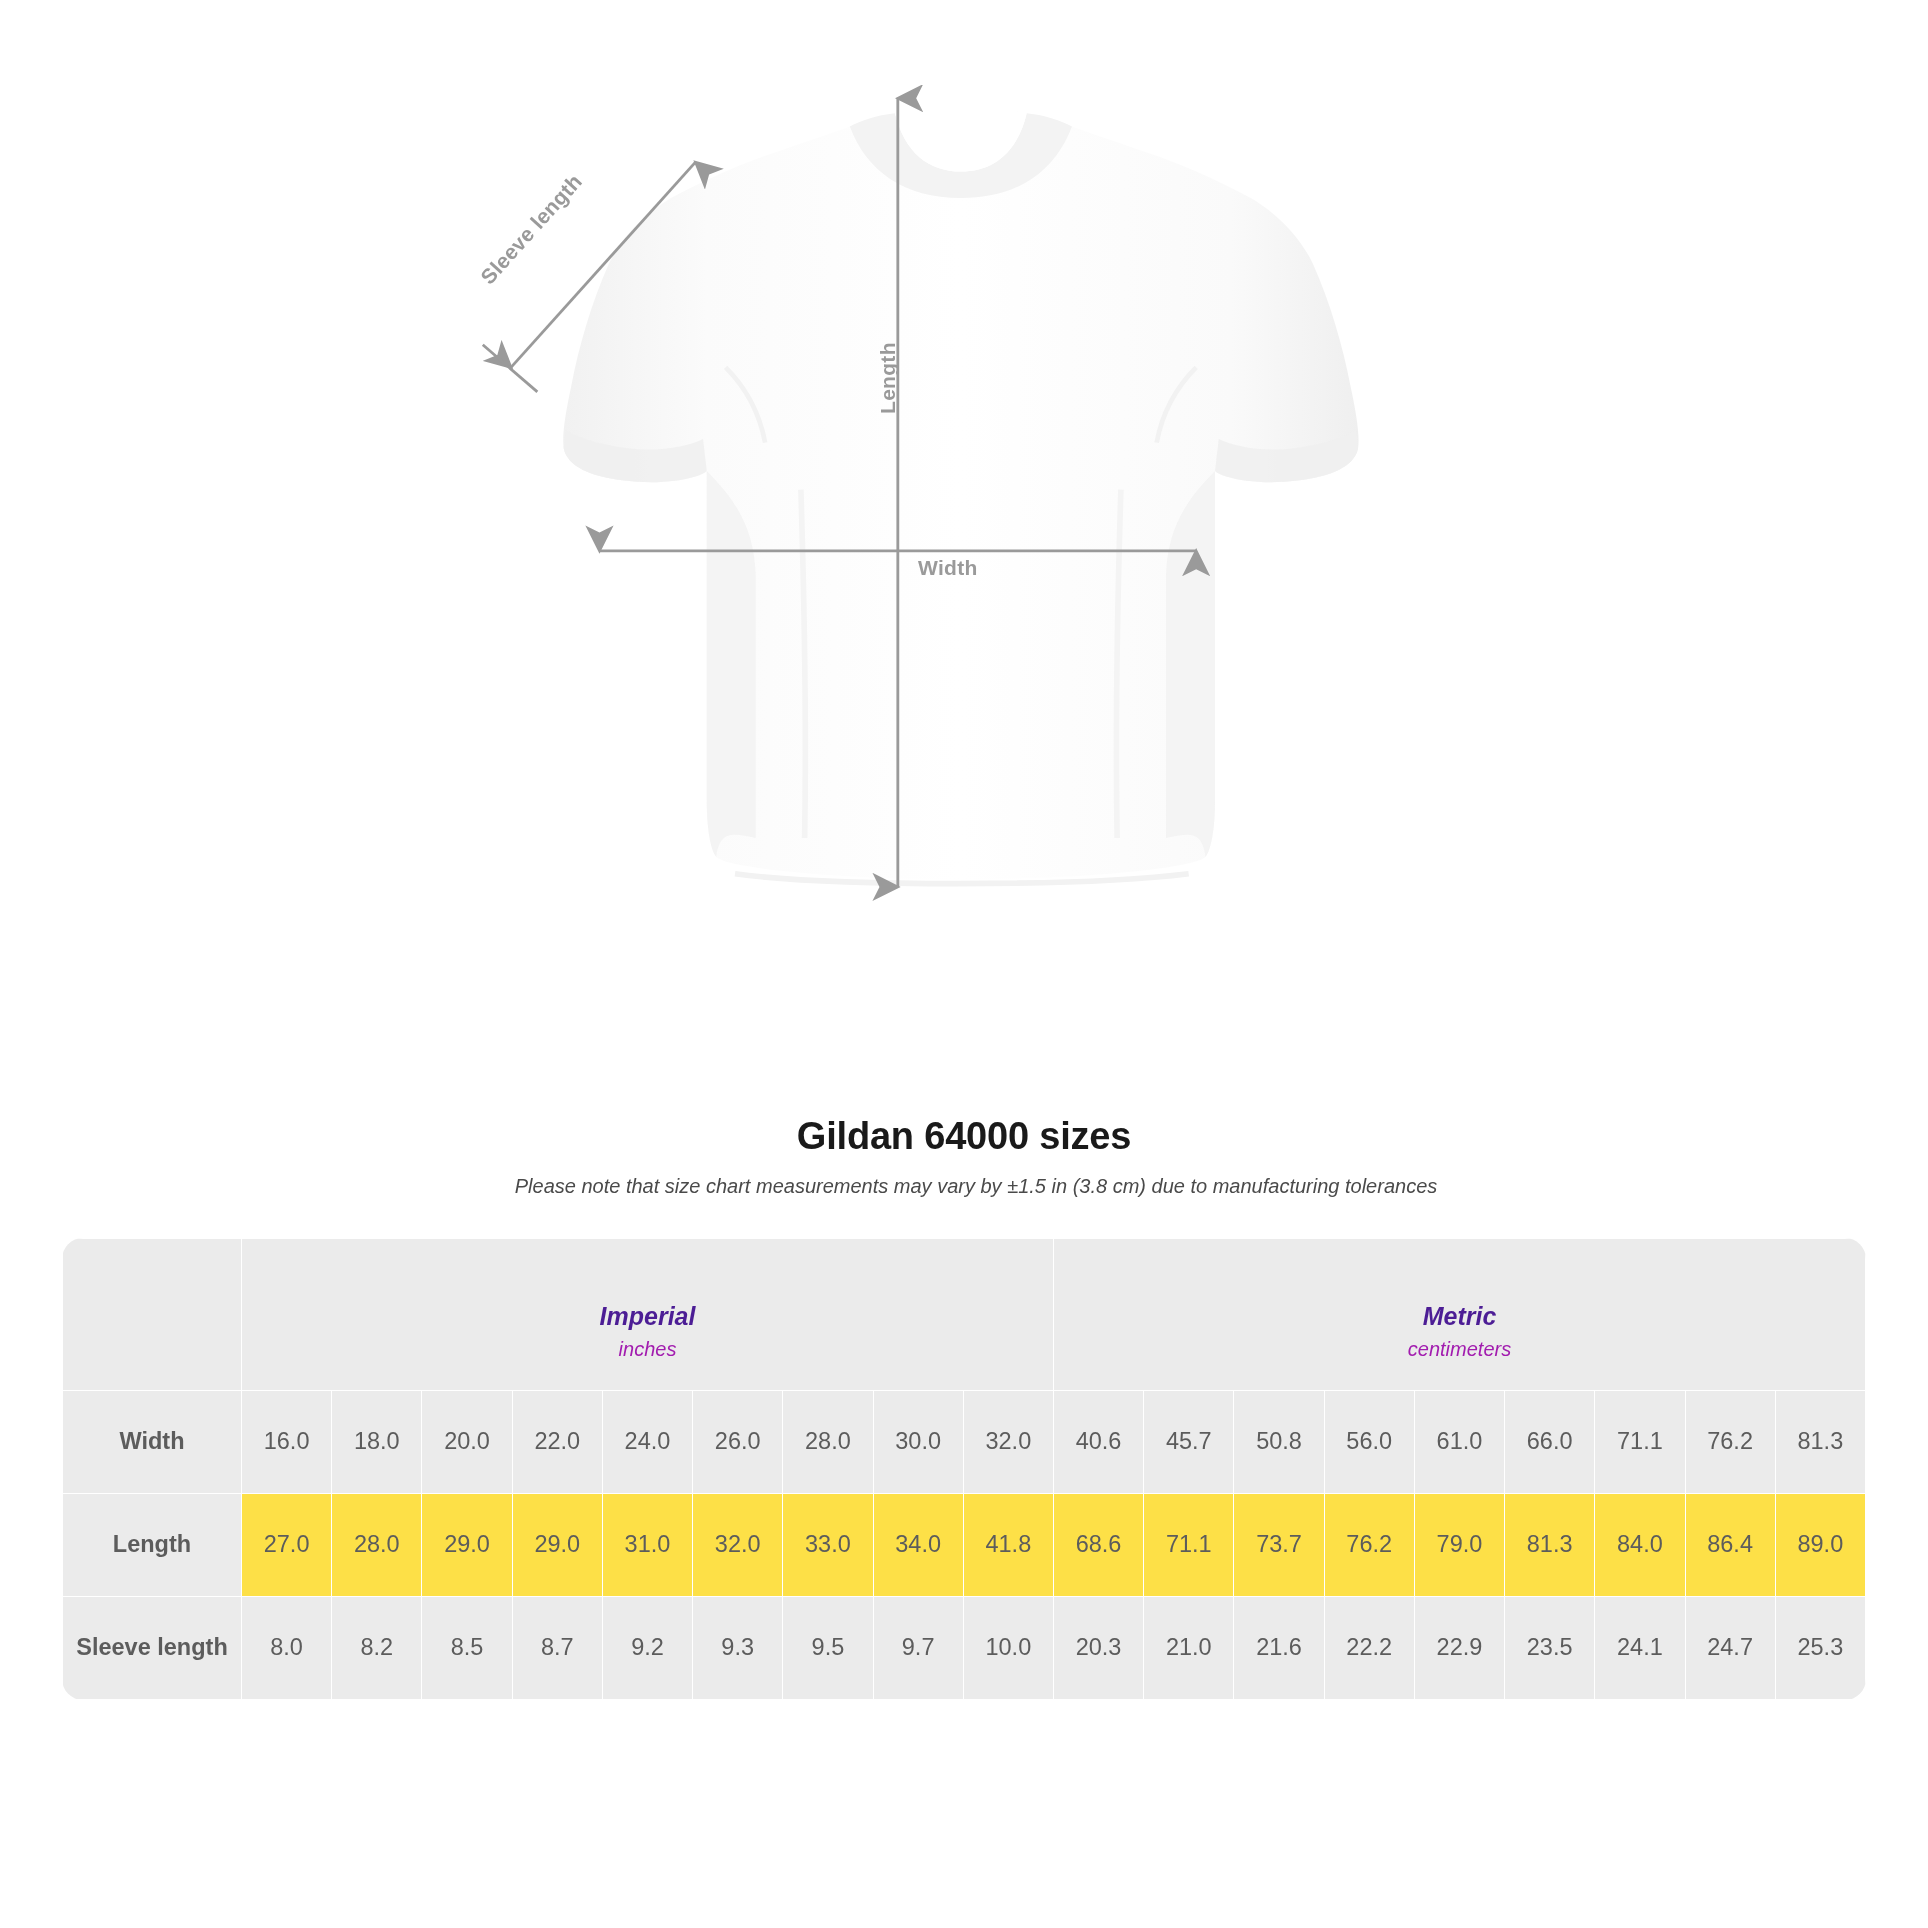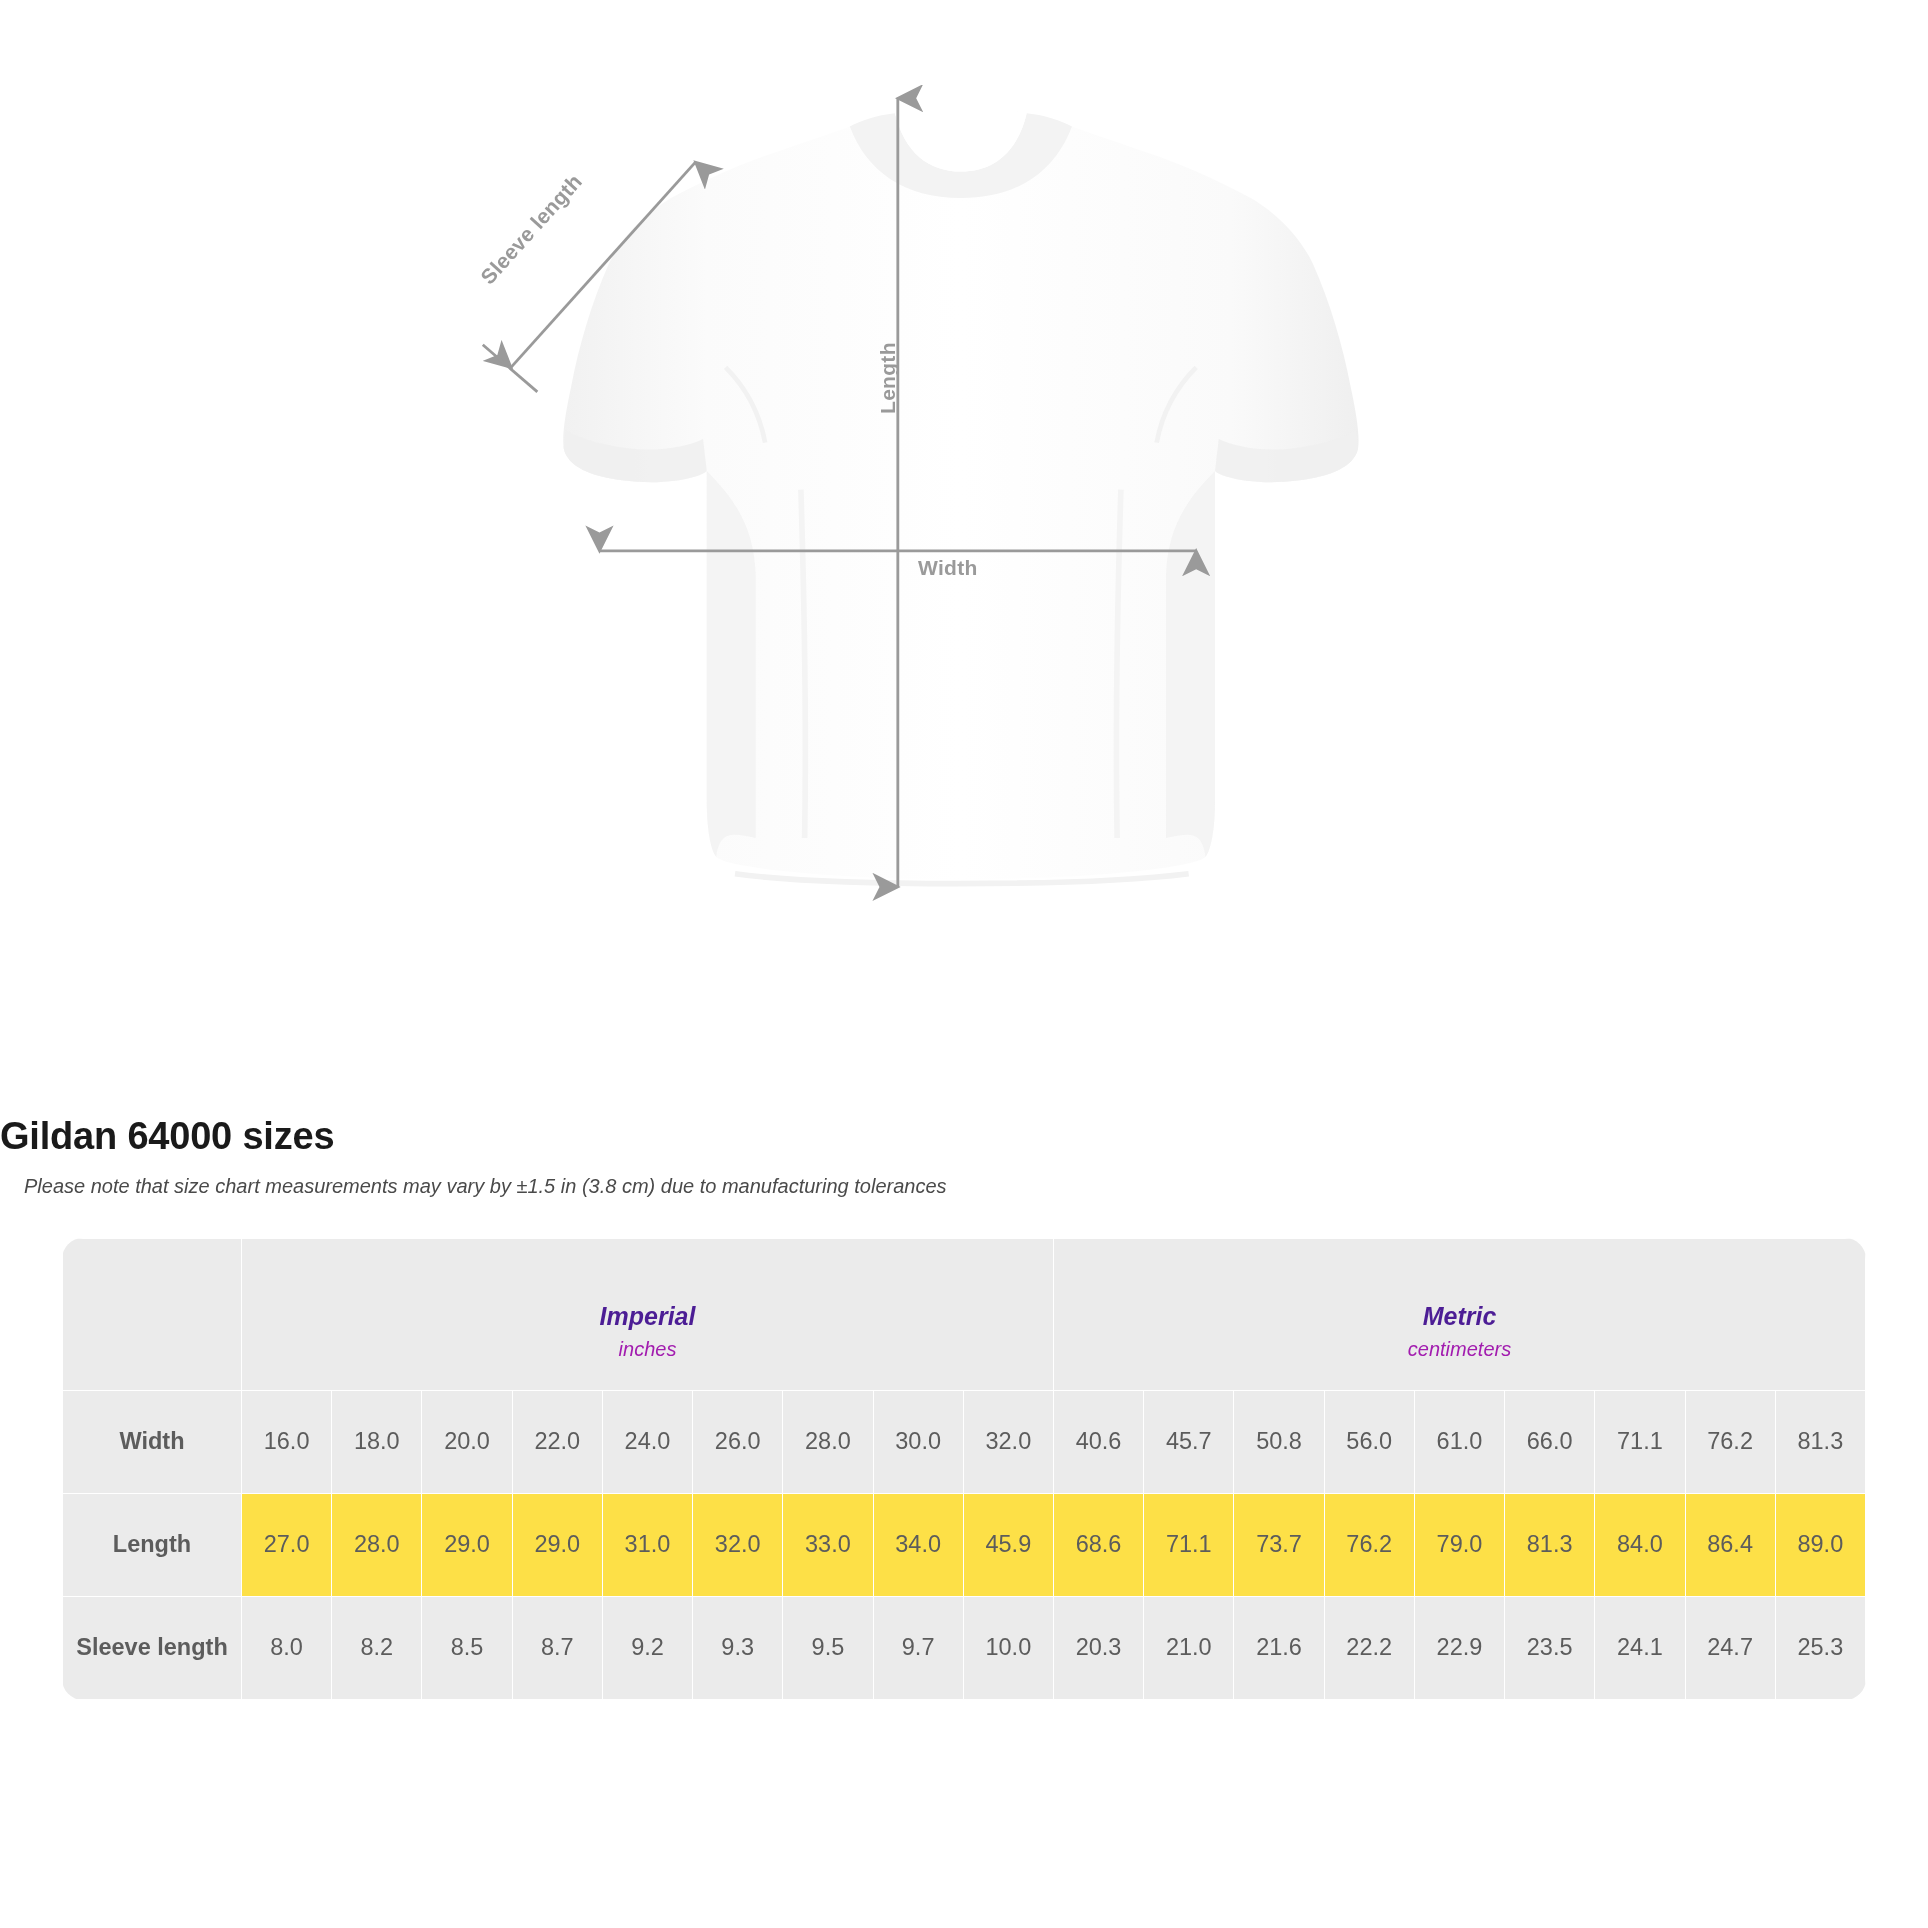--- a/index.html
+++ b/index.html
@@ -68,20 +68,21 @@
     transform: rotate(-90deg);
     transform-origin: left top;
   }
   .lbl-width {
     left: 918px;
     top: 556px;
   }
 
   
   .title-block {
+    text-align: center;
     margin-top: 3.8px;
   }
   .chart-title {
     font-size: 38px;
     font-weight: bold;
     color: #1a1a1a;
     letter-spacing: -0.2px;
   }
   .chart-note {
     margin-top: 17px;
@@ -321,21 +322,21 @@
         <tr class="data-row alt">
           <td class="rowlabel">Length</td>
           <td>27.0</td>
           <td>28.0</td>
           <td>29.0</td>
           <td>29.0</td>
           <td>31.0</td>
           <td>32.0</td>
           <td>33.0</td>
           <td>34.0</td>
-          <td>45.9</td>
+          <td>41.8</td>
           <td>68.6</td>
           <td>71.1</td>
           <td>73.7</td>
           <td>76.2</td>
           <td>79.0</td>
           <td>81.3</td>
           <td>84.0</td>
           <td>86.4</td>
           <td>89.0</td>
         </tr>

